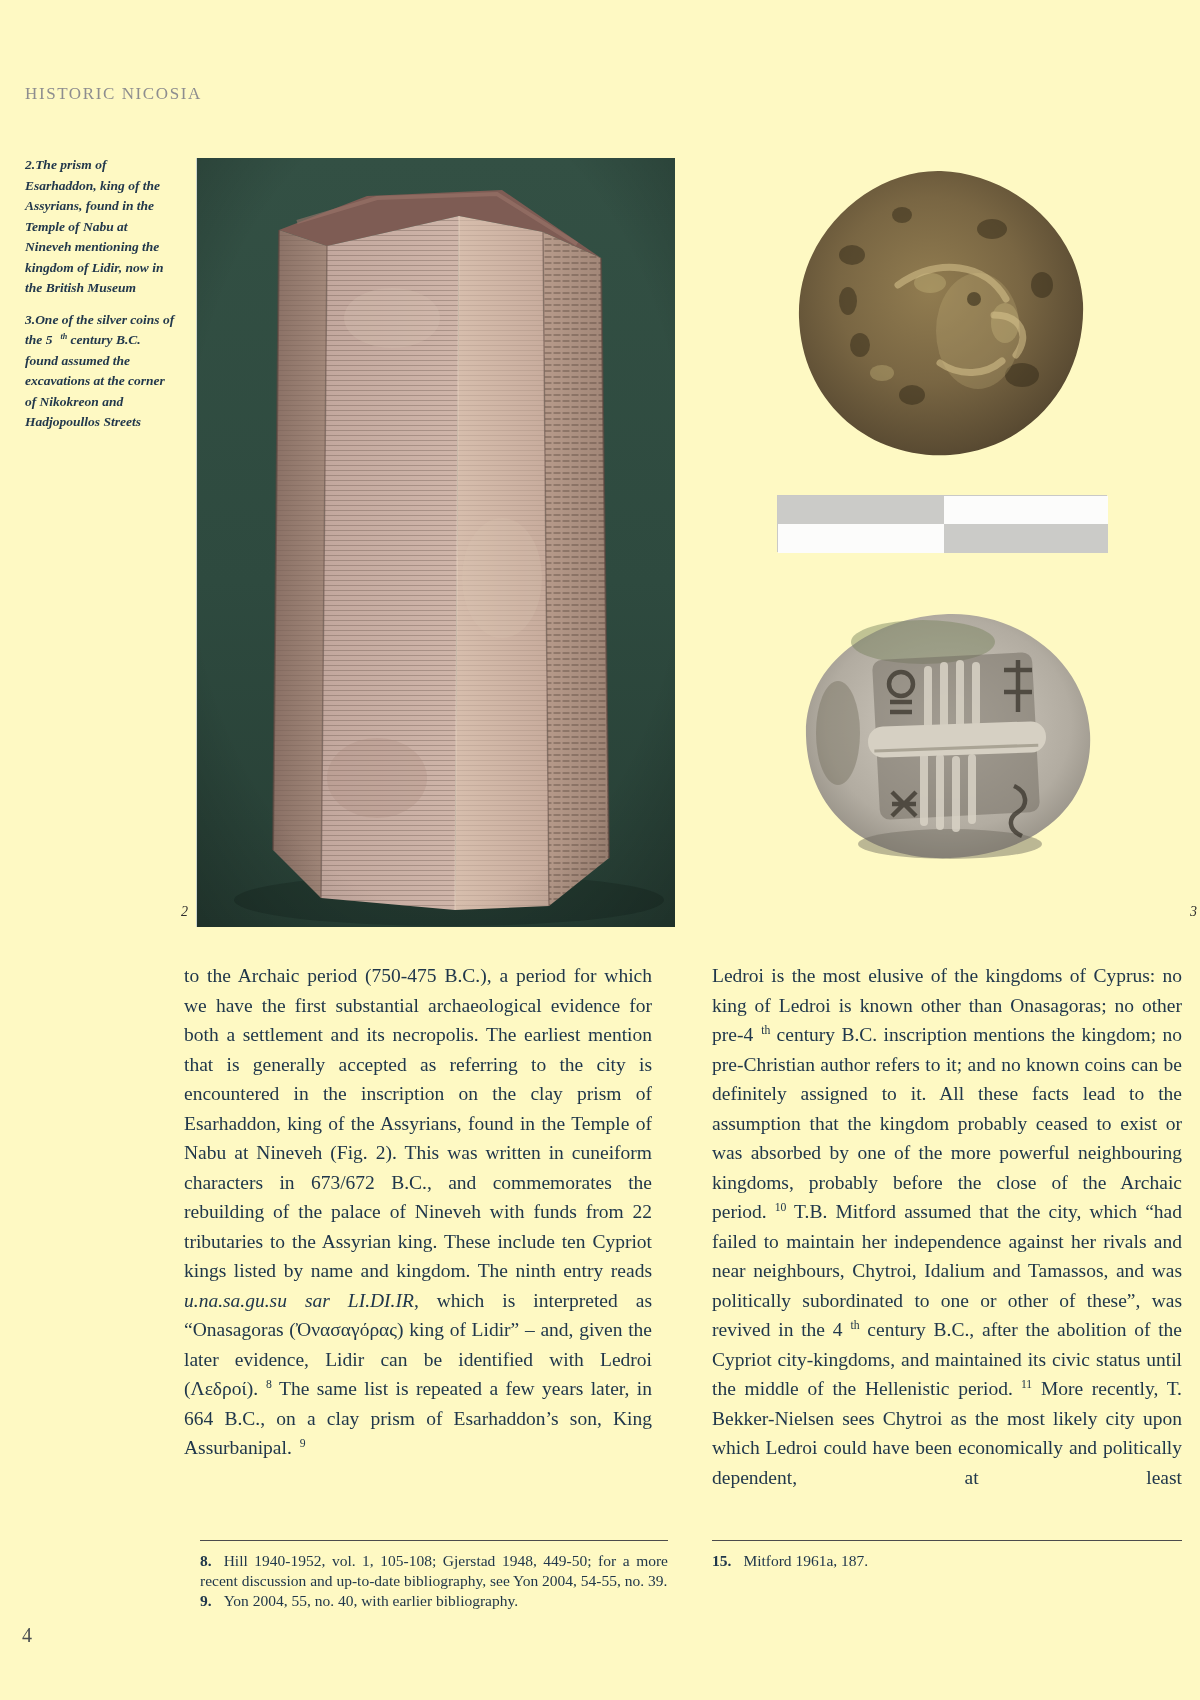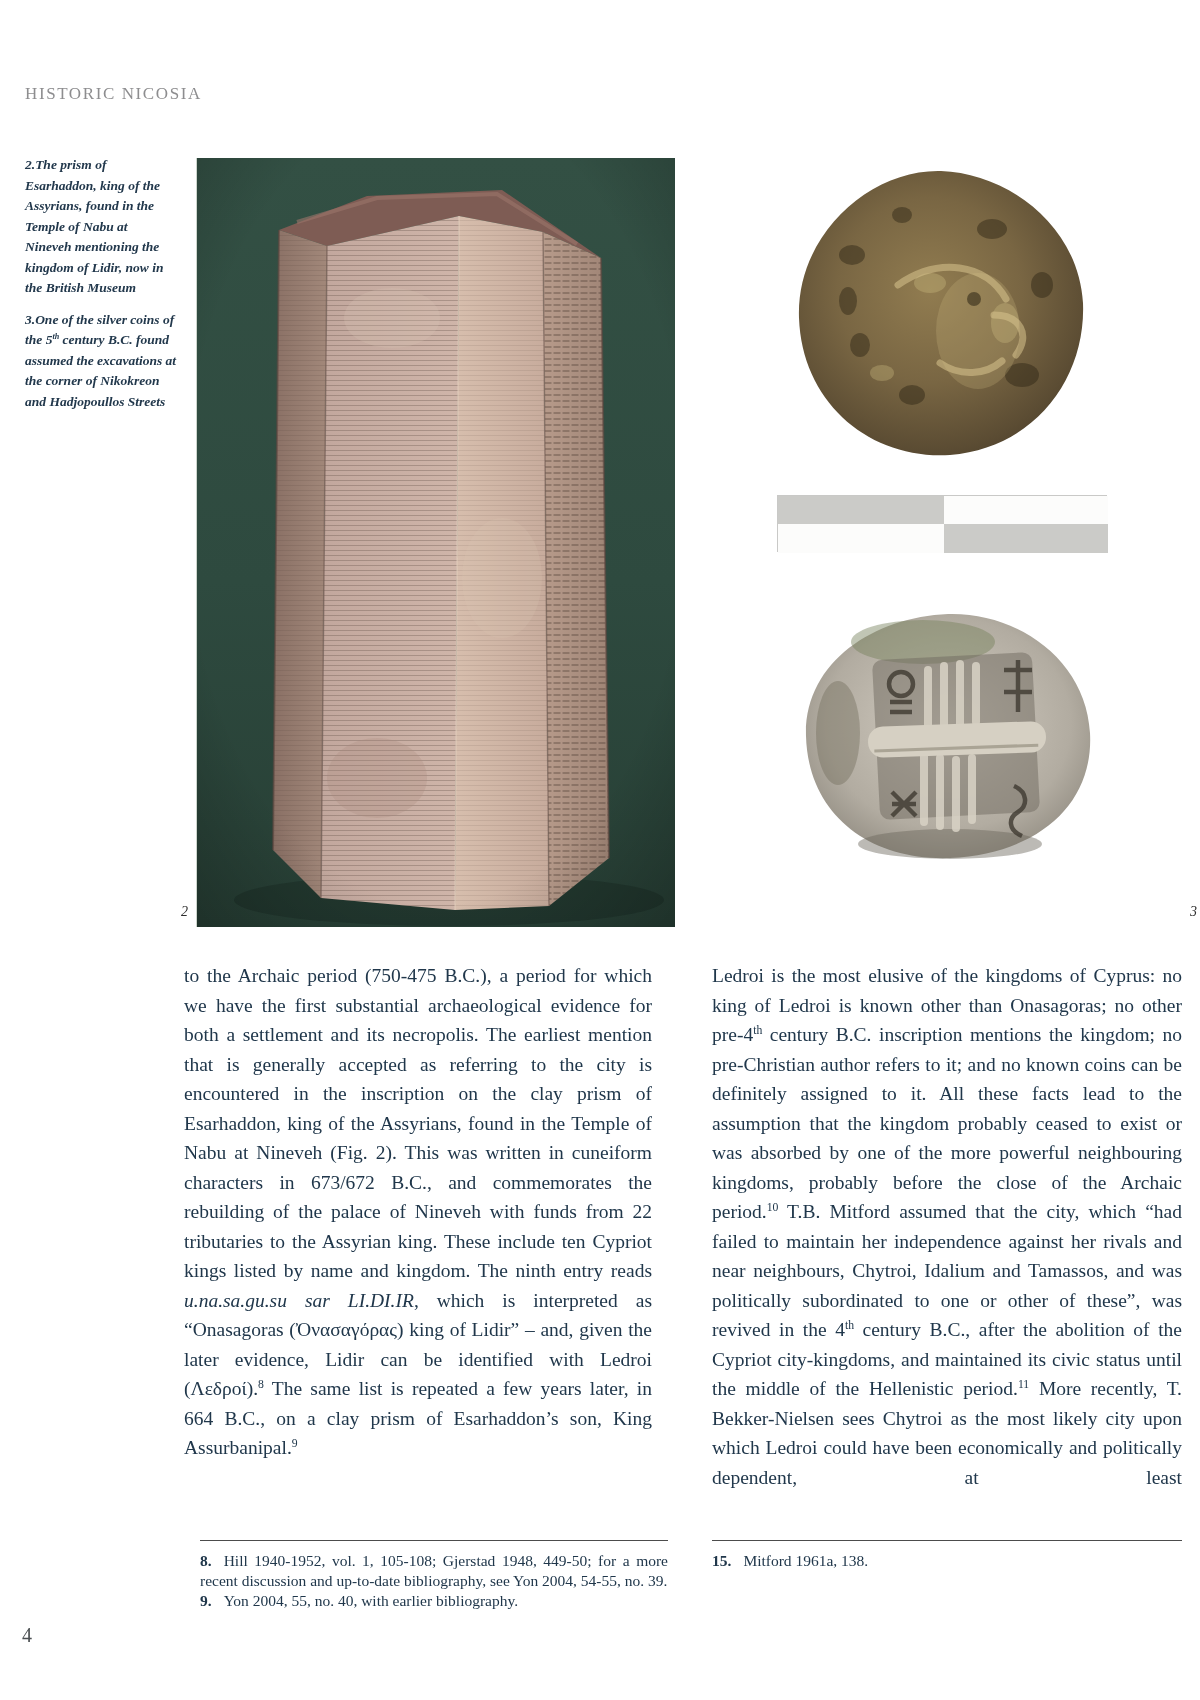--- a/index.html
+++ b/index.html
@@ -1,23 +1,23 @@
 <!DOCTYPE html>
 <html><head>
 <meta charset="utf-8">
 <style>
   html,body{margin:0;padding:0;background:#e8e8e8;}
-  .page{position:relative;width:1200px;height:1700px;background:#ffffff;overflow:hidden;
+  .page{position:relative;width:1200px;height:1700px;background:#fef9c3;overflow:hidden;
         font-family:"Liberation Serif",serif;color:#20374b;}
   .runhead{position:absolute;left:25px;top:84px;font-size:17px;letter-spacing:1.6px;
            color:#8d8d8f;font-weight:normal;}
   .captions{position:absolute;left:25px;top:155px;width:152px;}
   .caption{margin:0 0 11px 0;font-style:italic;font-weight:bold;font-size:13.5px;
            line-height:20.5px;color:#22384c;}
-  sup{font-size:0.6em;vertical-align:super;line-height:0;}
+  sup{font-size:0.6em;vertical-align:super;line-height:0;margin-left:8px;}
   .photo{position:absolute;left:196px;top:158px;width:478px;height:769px;margin:0;
          border-left:1px solid #cdd5cd;}
   .coinfig{position:absolute;margin:0;}
   .coin1{left:790px;top:163px;width:302px;height:300px;}
   .coin2{left:798px;top:608px;width:300px;height:254px;}
   .scalebar{position:absolute;left:777px;top:495px;width:330px;height:57px;
             display:grid;grid-template-columns:166px 164px;grid-template-rows:28px 29px;
             border:1px solid #c9c9c7;box-sizing:border-box;}
   .cell.g{background:#cbcbc8;} .cell.w{background:#fcfcfb;}
   .figlabel{position:absolute;font-style:italic;font-size:14px;color:#2e2e2e;}
@@ -200,18 +200,18 @@
   <section class="col colR"><span>Ledroi is the most elusive of the kingdoms of Cyprus: no king of Ledroi is known other than Onasagoras; no other pre-4</span><sup>th</sup><span> century B.C. inscription mentions the kingdom; no pre-Christian author refers to it; and no known coins can be definitely assigned to it. All these facts lead to the assumption that the kingdom probably ceased to exist or was absorbed by one of the more powerful neighbouring kingdoms, probably before the close of the Archaic period.</span><sup>10</sup><span> T.B. Mitford assumed that the city, which “had failed to maintain her independence against her rivals and near neighbours, Chytroi, Idalium and Tamassos, and was politically subordinated to one or other of these”, was revived in the 4</span><sup>th</sup><span> century B.C., after the abolition of the Cypriot city-kingdoms, and maintained its civic status until the middle of the Hellenistic period.</span><sup>11</sup><span> More recently, T. Bekker-Nielsen sees Chytroi as the most likely city upon which Ledroi could have been economically and politically dependent, at least</span></section>
 
   <div class="rule ruleL"></div>
   <div class="rule ruleR"></div>
 
   <section class="fns fnL">
     <p class="fn"><b class="fn-num">8.</b><span>Hill 1940-1952, vol. 1, 105-108; Gjerstad 1948, 449-50; for a more recent discussion and up-to-date bibliography, see Yon 2004, 54-55, no. 39.</span></p>
     <p class="fn"><b class="fn-num">9.</b><span>Yon 2004, 55, no. 40, with earlier bibliography.</span></p>
   </section>
   <section class="fns fnR">
-    <p class="fn"><b class="fn-num">15.</b><span>Mitford 1961a, 138.</span></p>
+    <p class="fn"><b class="fn-num">15.</b><span>Mitford 1961a, 187.</span></p>
   </section>
 
   <div class="pagenum">4</div>
 
 </div>
 
 </body></html>

